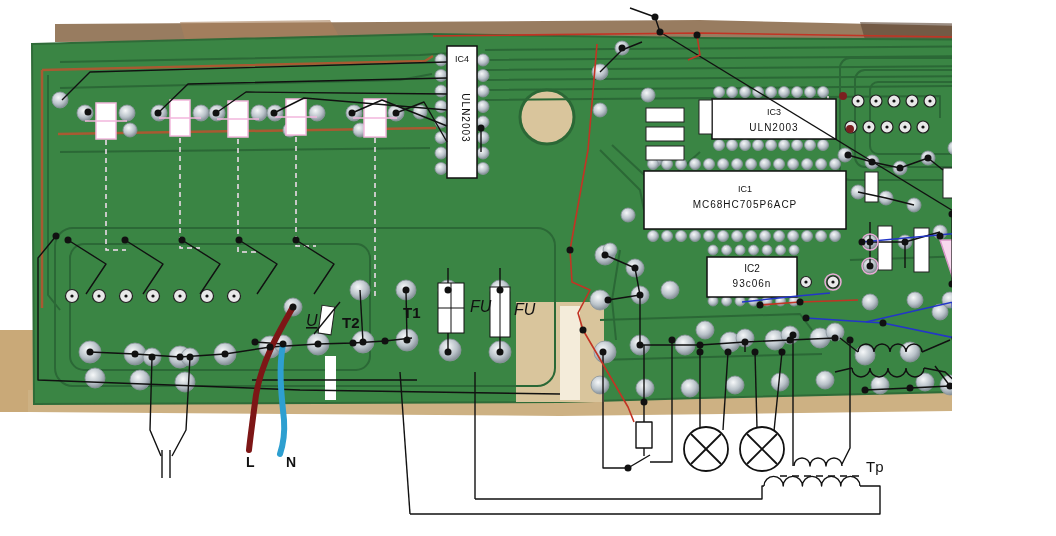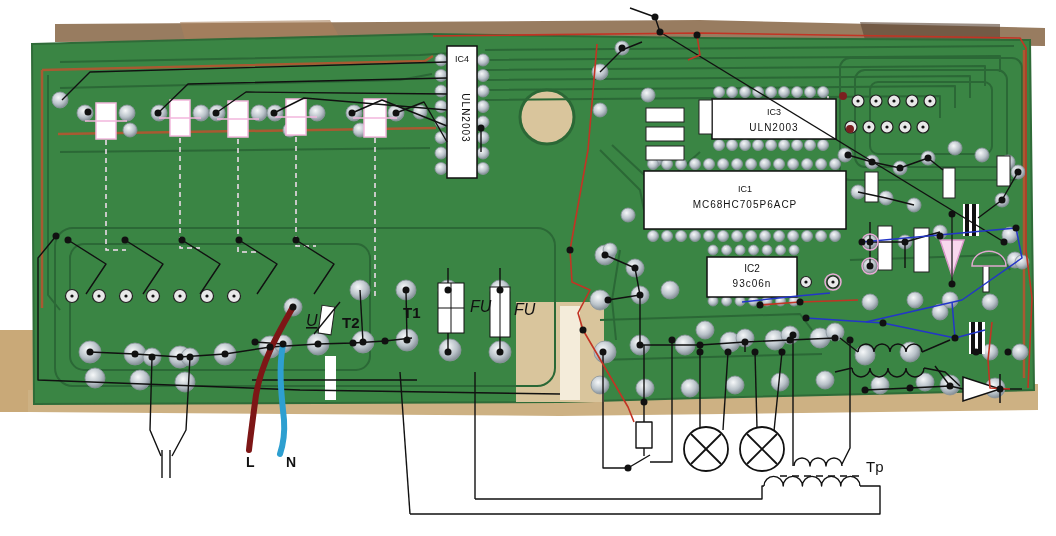--- a/index.html
+++ b/index.html
@@ -1,16 +1,16 @@
 <!DOCTYPE html>
 <html style="--pcb_green: #3a8544; --pcb_trace_dark: #2b6836; --pcb_trace_deep: #1f5229; --copper_trace: #a85a32; --board_edge_tan: #c49a62; --fabric: #d9c59c; --table_brown: #8d6e4f; --annotation_black: #111111; --annotation_red: #c23424; --annotation_blue: #2336c8; --wire_live: #7d1616; --wire_neutral: #2e9fd0; --dashed_pink: #f2b6dc; --component_white: #ffffff;"><head>
 <meta charset="utf-8">
 <style>
   html,body{margin:0;padding:0;background:#ffffff;}
-  .stage{position:relative;width:1056px;height:536px;overflow:hidden;background:#fff;
+  .stage{position:relative;width:952px;height:536px;overflow:hidden;background:#fff;
          font-family:"Liberation Sans", sans-serif;}
   svg text{fill:#111;}
   .ref{font-size:9px;}
   .part{font-size:10px;letter-spacing:1px;}
   .big-label{font-size:15px;font-weight:bold;}
   .ital{font-size:16px;font-style:italic;}
   .tp{font-size:15px;}
 </style>
 </head>
 <body>

